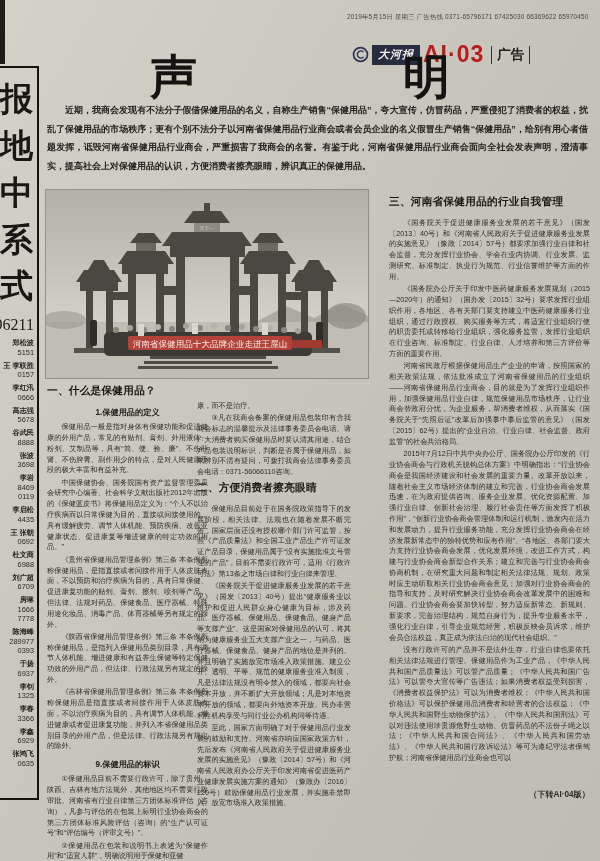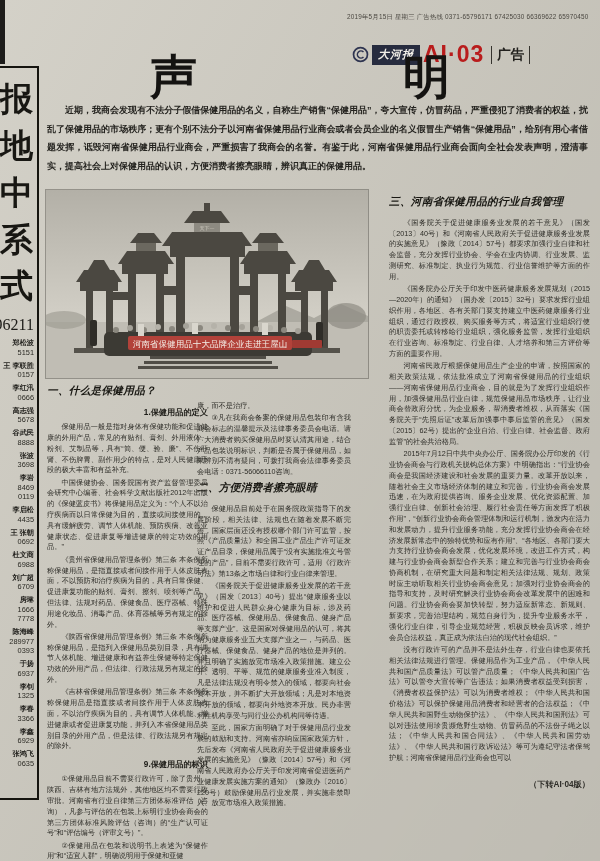--- a/index.html
+++ b/index.html
@@ -44,25 +44,25 @@
   .photo{position:absolute;top:190px;left:46px;width:322px;height:188px;background:#b8b5ac;
          box-shadow:0 0 0 1px rgba(60,58,52,.4);}
   .photo svg{display:block;}
 
   
   .col{position:absolute;text-align:justify;font-size:7.2px;line-height:1.5;color:#2d2c27;}
   #col1{top:381px;left:47px;width:161px;height:478px;overflow:hidden;}
   #col2{top:381px;left:197px;width:154px;height:455px;overflow:hidden;margin-top:20px;}
   #col3{top:192px;left:389px;width:201px;height:650px;overflow:hidden;}
   .col .h{font-size:10.6px;font-weight:900;color:#191813;text-align:left;letter-spacing:.3px;
-          margin:2px 0 8px;text-indent:0;font-style:italic;}
-  .col .s{font-size:8.2px;font-weight:900;color:#1d1c17;text-align:right;margin:7px 0 3px;text-indent:0;}
+          margin:2px 0 8px;text-indent:0;}
+  .col .s{font-size:8.2px;font-weight:900;color:#1d1c17;text-align:center;margin:7px 0 3px;text-indent:0;}
   .col .p{text-indent:2em;margin:0 0 1.5px;}
   .col .pc{text-indent:0;margin:0 0 1.5px;}
-  .col .pr{text-align:right;font-weight:bold;font-size:8.2px;margin-top:15px;text-indent:0;}
+  .col .pr{text-align:right;font-weight:bold;font-size:8.2px;margin-top:25px;text-indent:0;}
 </style>
 </head>
 <body>
 
 <div id="page">
   <div class="scan-edge"></div>
 
   <div class="dateline">2019年5月15日 星期三  广告热线 0371-65796171  67425030  66369622  65970450</div>
   <div class="logo-row">
     <svg class="logo-circle" viewBox="0 0 20 20">

